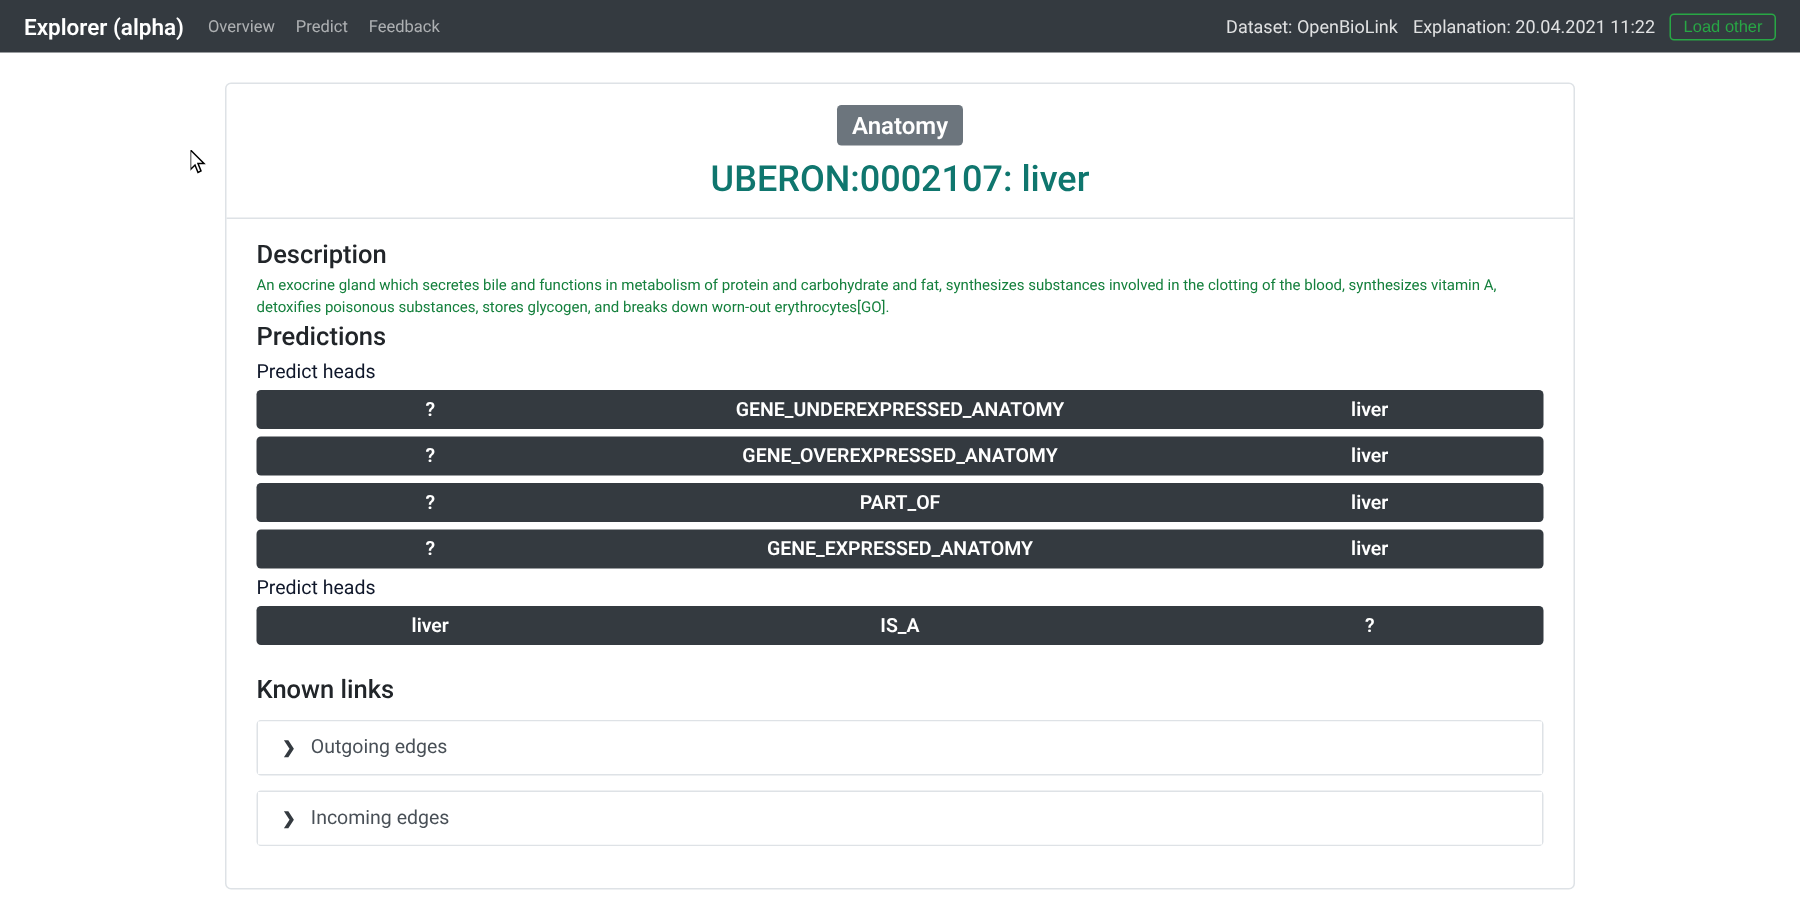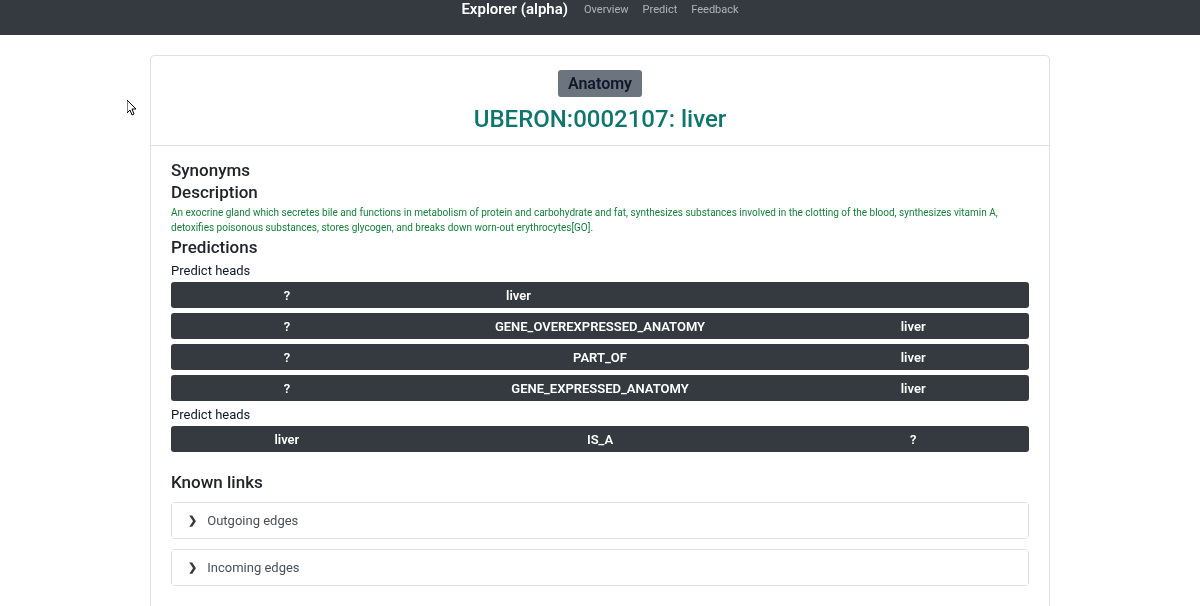--- a/index.html
+++ b/index.html
@@ -10,21 +10,20 @@
       font-size: 14px;
     }
     .navbar {
       background: #343a40;
       color: #fff;
       height: 35px;
       display: flex;
       align-items: center;
       padding: 0 16px;
       justify-content: space-between;
-      flex-direction: column;
     }
     .navbar-left { display: flex; align-items: center; gap: 16px; }
     .navbar-brand {
       font-weight: 600;
       font-size: 15px;
       color: #fff;
     }
     .navbar-links { display: flex; gap: 14px; }
     .navbar-link {
       color: rgba(255,255,255,0.6);
@@ -55,21 +54,21 @@
       background: #fff;
     }
     .card-header {
       text-align: center;
       padding: 14px 20px 12px;
       border-bottom: 1px solid #dee2e6;
     }
     .badge-anatomy {
       display: inline-block;
       background: #6c757d;
-      color: #0f172a;
+      color: #ffffff;
       font-weight: 600;
       font-size: 16px;
       padding: 4px 10px;
       border-radius: 3px;
       margin-bottom: 8px;
     }
     .entity-title {
       font-size: 24px;
       font-weight: 500;
       color: #0f766e;
@@ -152,40 +151,45 @@
 
 <div class="navbar">
   <div class="navbar-left">
     <span class="navbar-brand">Explorer (alpha)</span>
     <div class="navbar-links">
       <span class="navbar-link">Overview</span>
       <span class="navbar-link">Predict</span>
       <span class="navbar-link">Feedback</span>
     </div>
   </div>
+  <div class="navbar-right">
+    <span>Dataset: OpenBioLink</span>
+    <span>Explanation: 20.04.2021 11:22</span>
+    <button class="load-other-btn">Load other</button>
+  </div>
 </div>
 
 <div class="main-container">
   <div class="card-header">
     <span class="badge-anatomy">Anatomy</span>
     <div class="entity-title">UBERON:0002107: liver</div>
   </div>
   <div class="card-body">
 
-    <div class="section-heading">Synonyms</div>
 
     <div class="section-heading">Description</div>
     <div class="description-text">An exocrine gland which secretes bile and functions in metabolism of protein and carbohydrate and fat, synthesizes substances involved in the clotting of the blood, synthesizes vitamin A, detoxifies poisonous substances, stores glycogen, and breaks down worn-out erythrocytes[GO].</div>
 
     <div class="section-heading">Predictions</div>
 
     <div class="predict-label">Predict heads</div>
 
     <div class="pred-row">
       <div class="pred-col head">?</div>
+      <div class="pred-col rel">GENE_UNDEREXPRESSED_ANATOMY</div>
       <div class="pred-col tail">liver</div>
     </div>
     <div class="pred-row">
       <div class="pred-col head">?</div>
       <div class="pred-col rel">GENE_OVEREXPRESSED_ANATOMY</div>
       <div class="pred-col tail">liver</div>
     </div>
     <div class="pred-row">
       <div class="pred-col head">?</div>
       <div class="pred-col rel">PART_OF</div>

